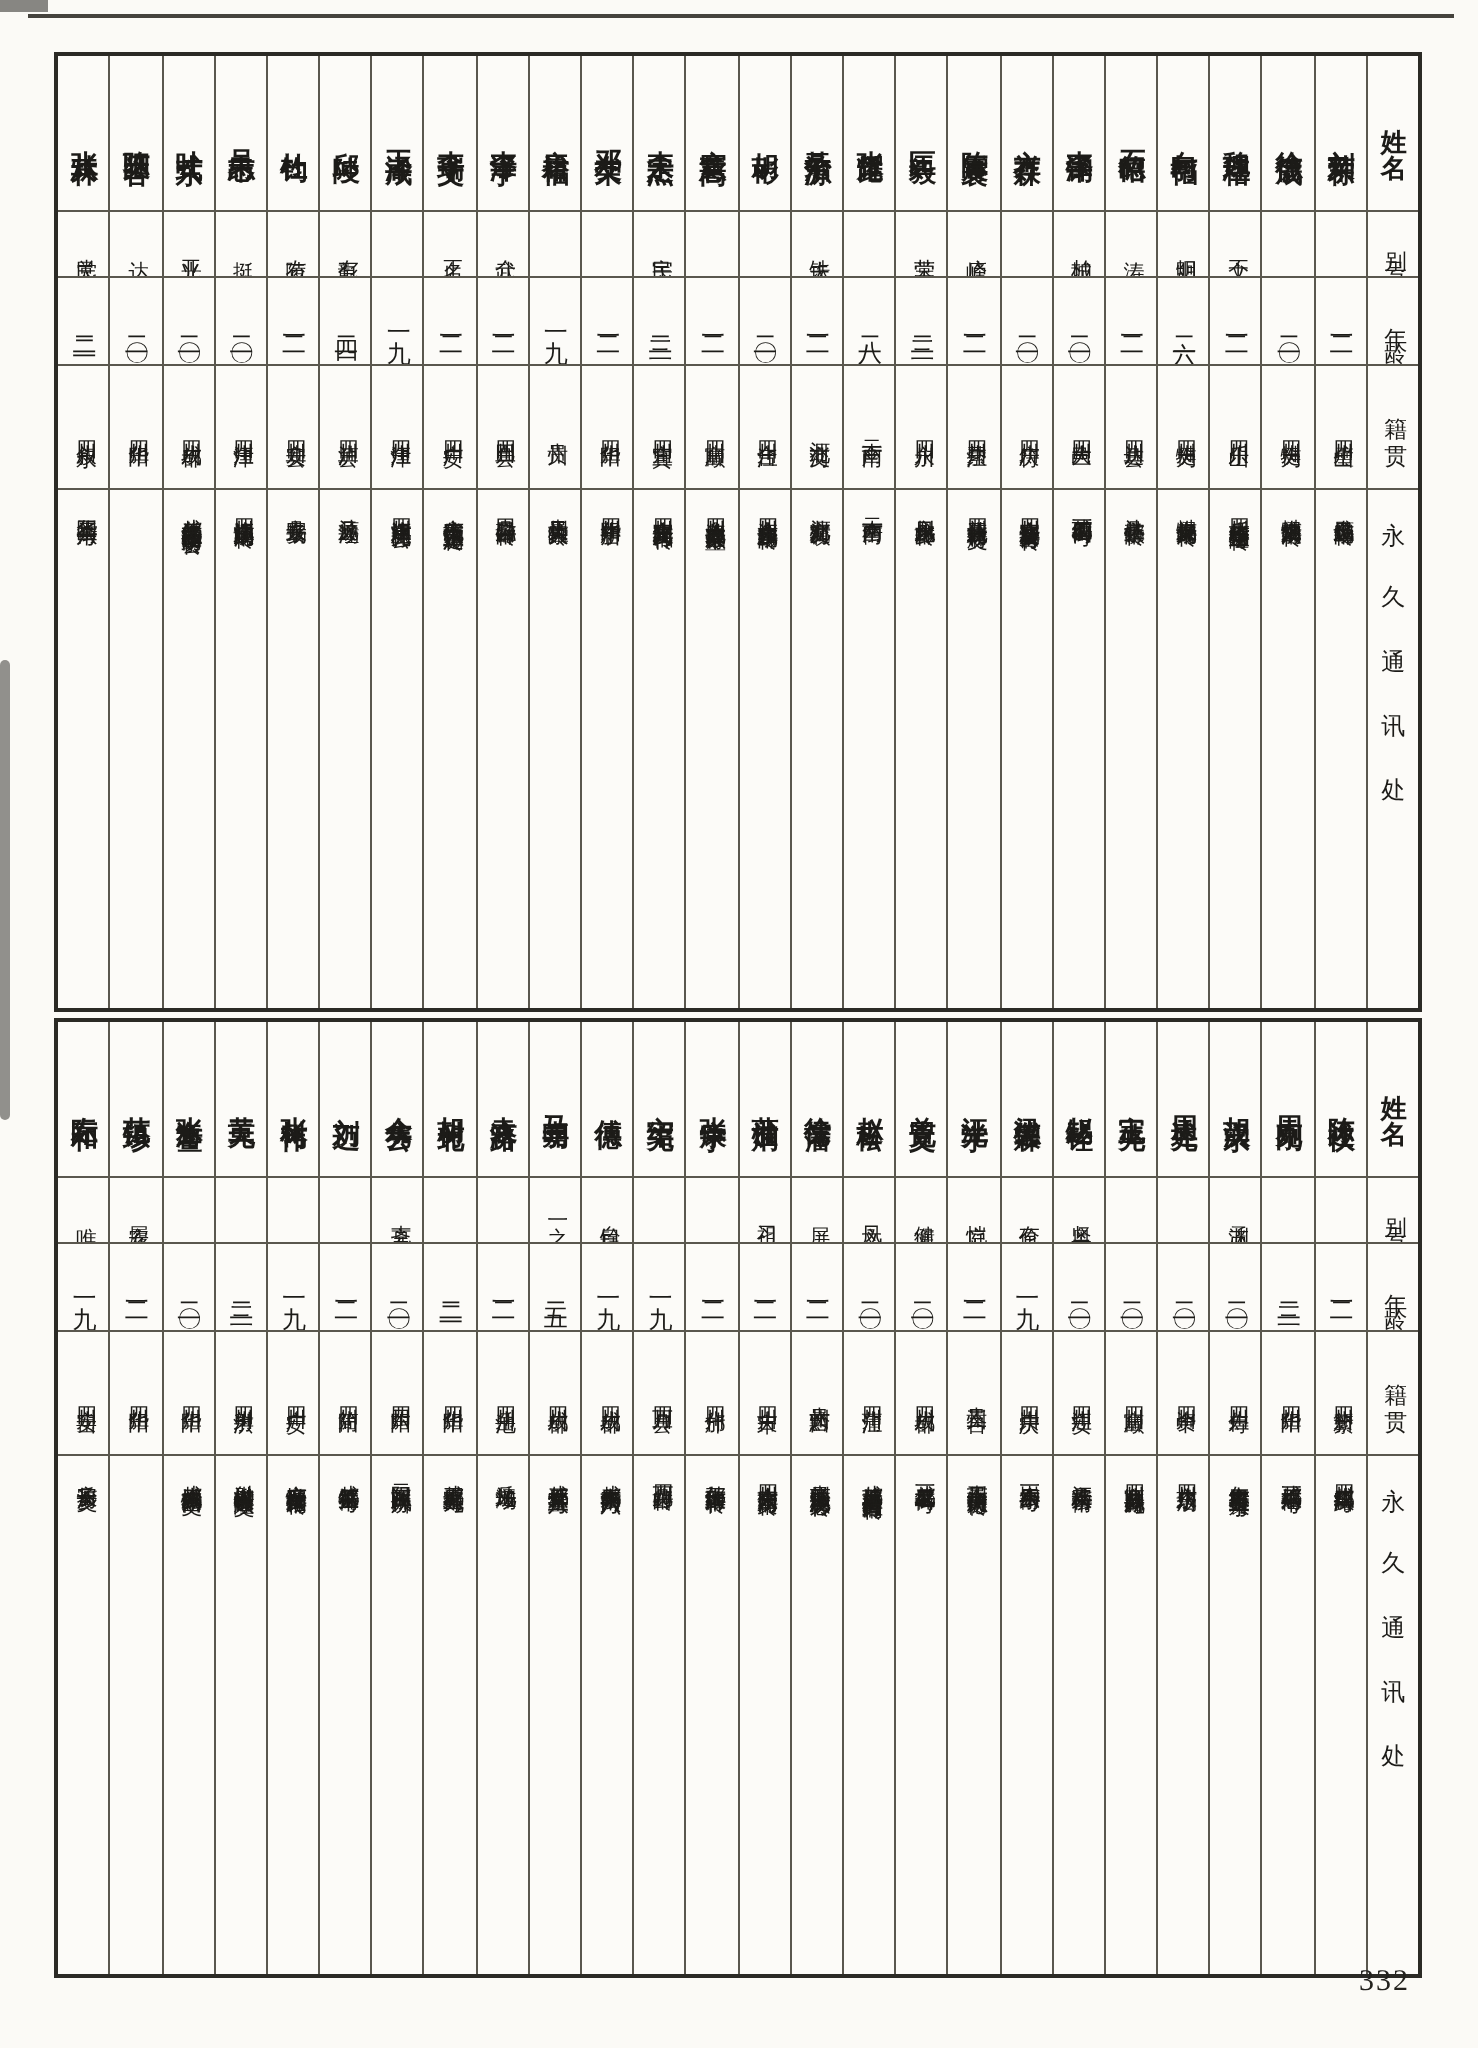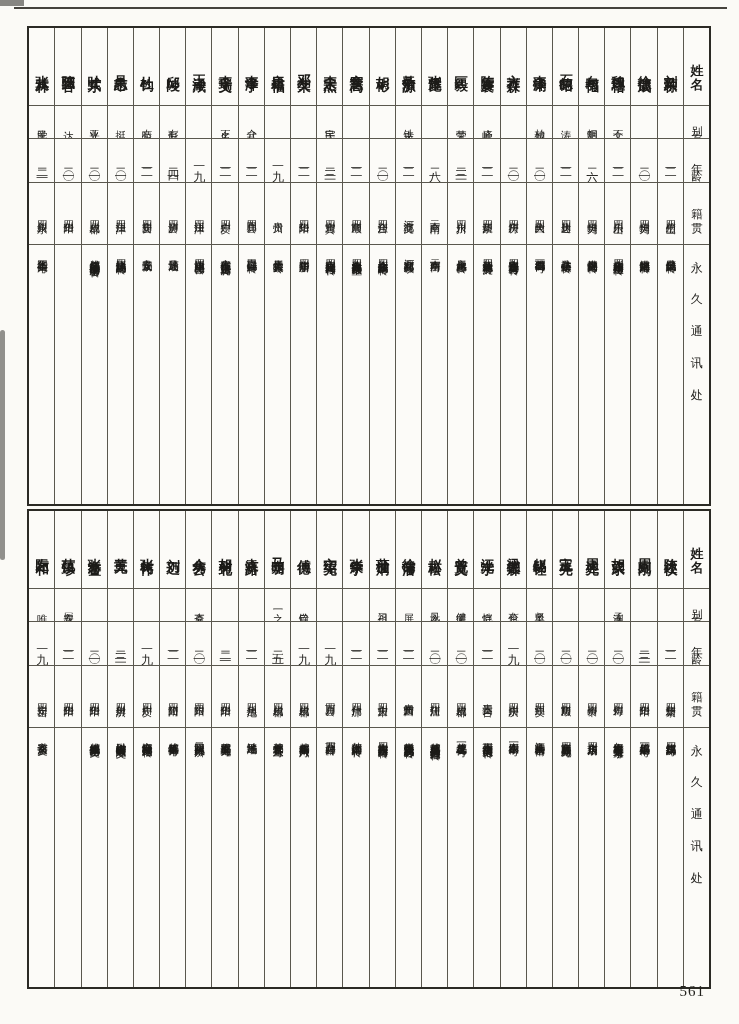--- a/index.html
+++ b/index.html
@@ -971,14 +971,14 @@
           <div class="cell native-cell">
             <span class="vt">四川安岳</span>
           </div>
           <div class="cell address-cell">
             <span class="vt">安岳长河乡交</span>
           </div>
         </div>
       </div>
   </div>
 
-  <div class="page-number">561</div>
+  <div class="page-number">332</div>
 </div>
 
 </body></html>

